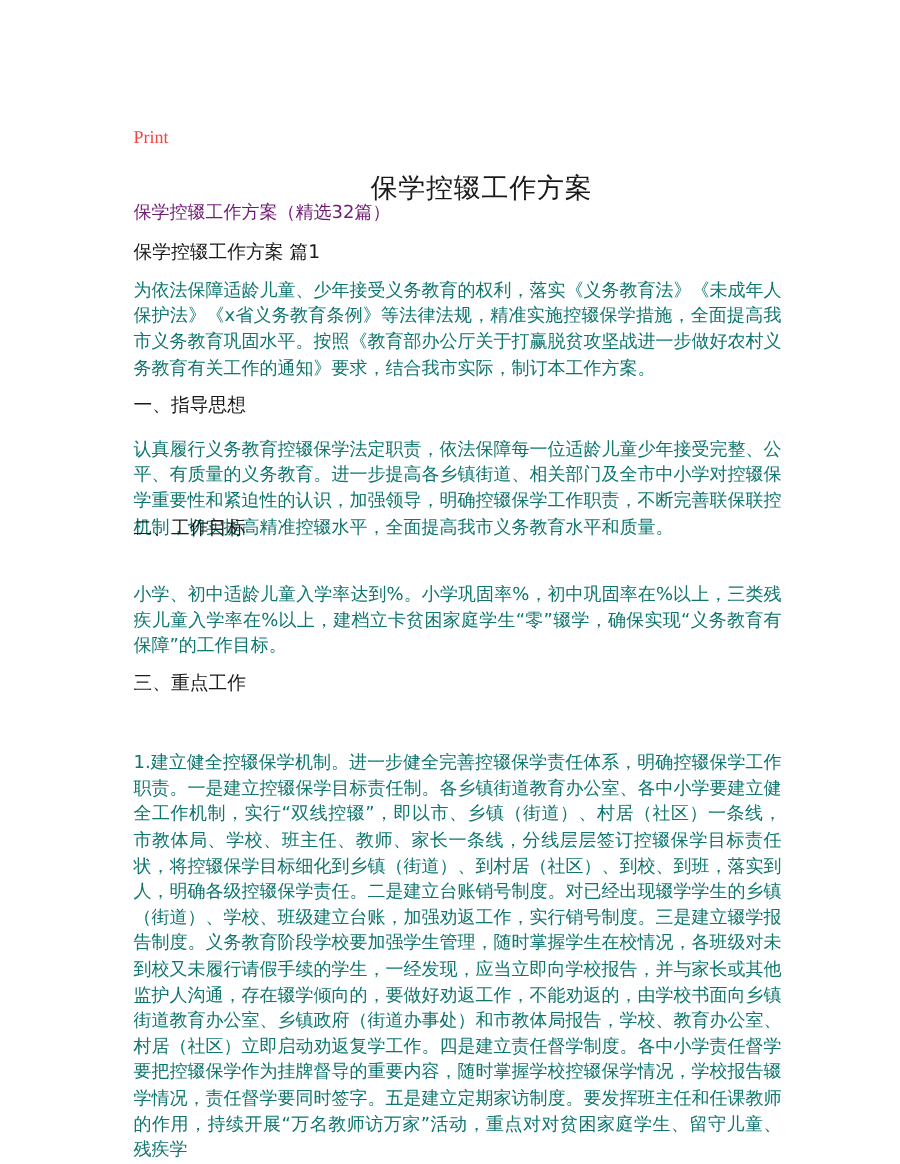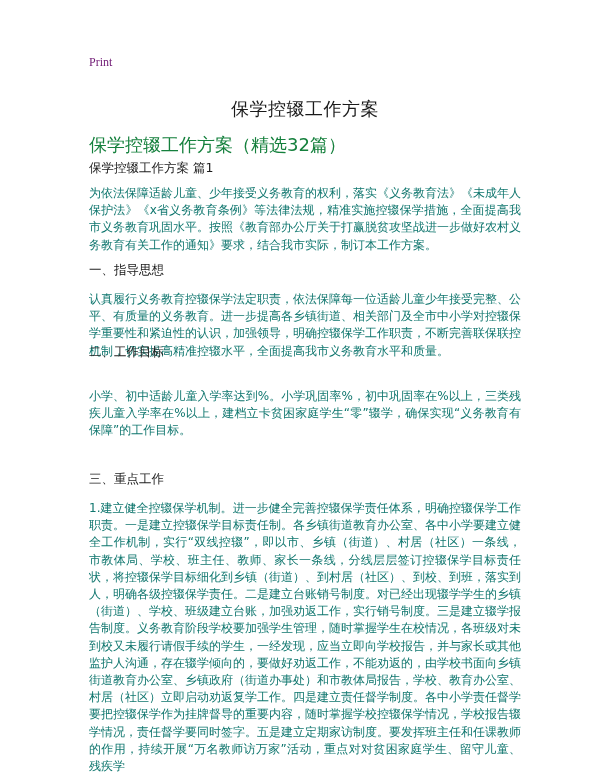--- a/index.html
+++ b/index.html
@@ -3,46 +3,46 @@
 <meta charset="utf-8">
 <style>
   html, body { margin: 0; padding: 0; background: #ffffff; }
   body {
     width: 600px; height: 776px; overflow: hidden; position: relative;
     font-family: "DejaVu Sans", "Liberation Sans", sans-serif;
     color: #1a1a1a;
   }
   .page { position: absolute; left: 89px; top: 0; width: 432px; }
   .print-link {
-    position: absolute; top: 55px; left: 0;
+    position: absolute; top: 84px; left: 0;
     font-family: "Liberation Serif", "DejaVu Serif", serif;
-    font-size: 12px; color: #701a75; cursor: pointer;
+    font-size: 12px; color: #ef4444; cursor: pointer;
   }
   .doc-title {
     position: absolute; top: 97px; left: 0; width: 432px;
-    text-align: center; font-size: 18px; font-weight: normal; margin: 0;
+    text-align: center; font-size: 18px; font-weight: normal; margin: 16px;
     letter-spacing: 0.5px;
   }
-  .subtitle { position: absolute; top: 133px; left: 0; font-size: 18px; color: #15803d; }
+  .subtitle { position: absolute; top: 133px; left: 0; font-size: 12px; color: #701a75; }
   .section-head {
     position: absolute; left: 0; font-size: 12.5px; font-weight: normal; margin: 0;
   }
   .para {
     position: absolute; left: 0; width: 432px;
     font-size: 12px; line-height: 17.2px; margin: 0;
     text-align: justify; text-justify: inter-character;
     color: #0f766e;
   }
   #h-piece { top: 160px; }
   #p-intro { top: 185px; }
   #h-1 { top: 262px; text-align: right; }
   #p-1 { top: 291px; }
   #h-2 { top: 344px; }
   #p-2 { top: 388px; }
-  #h-3 { top: 471px; }
+  #h-3 { top: 447px; }
   #p-3 { top: 500px; }
 </style>
 </head>
 <body>
 
 <div class="page">
   <span class="print-link">Print</span>
   <h1 class="doc-title">保学控辍工作方案</h1>
   <div class="subtitle">保学控辍工作方案（精选32篇）</div>
   <h2 class="section-head" id="h-piece">保学控辍工作方案 篇1</h2>

